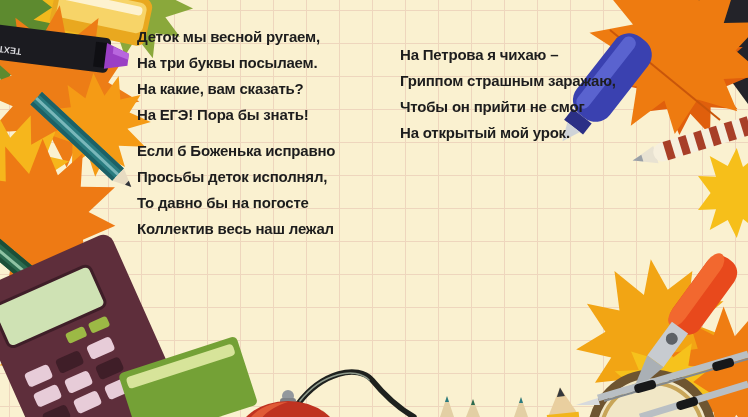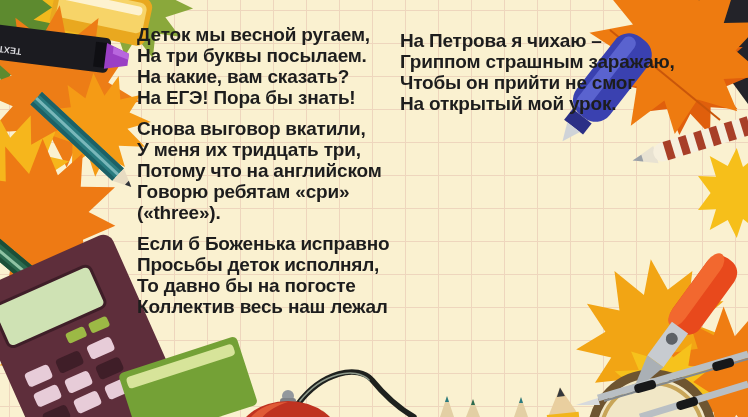--- a/index.html
+++ b/index.html
@@ -9,24 +9,24 @@
     background-image:
       linear-gradient(to right, #eed6bd 1px, transparent 1px),
       linear-gradient(to bottom, #eed6bd 1px, transparent 1px);
     background-size:33px 33px;
     background-position:9px 10px;
     font-family:"Liberation Sans", sans-serif;
   }
   .deco{position:absolute;left:0;top:0;width:748px;height:417px;z-index:1;}
   .col{
     position:absolute;z-index:2;color:#1d1d1d;font-weight:700;
-    font-size:19px;line-height:21px;letter-spacing:-0.2px;
+    font-size:15px;line-height:26px;letter-spacing:-0.2px;
   }
   .col-left{left:137px;top:24px;width:262px;}
-  .col-right{left:400px;top:30px;width:278px;}
+  .col-right{left:400px;top:42px;width:278px;}
   .stanza{white-space:pre-line;margin:0 0 10px 0;}
 </style>
 </head>
 <body>
 
 <div class="slide">
 
   <svg class="deco" viewBox="0 0 748 417" xmlns="http://www.w3.org/2000/svg">
     <defs>
       <path id="leaf" d="M50 3 L58 22 L78 10 L70 33 L95 29 L79 50 L100 57 L80 67 L91 87 L68 80 L69 100 L50 86 L31 100 L32 80 L9 87 L20 67 L0 57 L21 50 L5 29 L30 33 L22 10 L42 22 Z"></path>
@@ -184,24 +184,20 @@
     </g>
     <use href="#leaf" fill="#f6bf1a" transform="translate(688,148) rotate(90 50 50) scale(0.9)"></use>
 
   </svg>
 
   <div class="col col-left">
     <div class="stanza">Деток мы весной ругаем,
 На три буквы посылаем.
 На какие, вам сказать?
 На ЕГЭ! Пора бы знать!</div>
-    <div class="stanza">Снова выговор вкатили,
-У меня их тридцать три,
-Потому что на английском
-Говорю ребятам «сри» («three»).</div>
     <div class="stanza">Если б Боженька исправно
 Просьбы деток исполнял,
 То давно бы на погосте
 Коллектив весь наш лежал</div>
   </div>
 
   <div class="col col-right">
     <div class="stanza">На Петрова я чихаю –
 Гриппом страшным заражаю,
 Чтобы он прийти не смог

